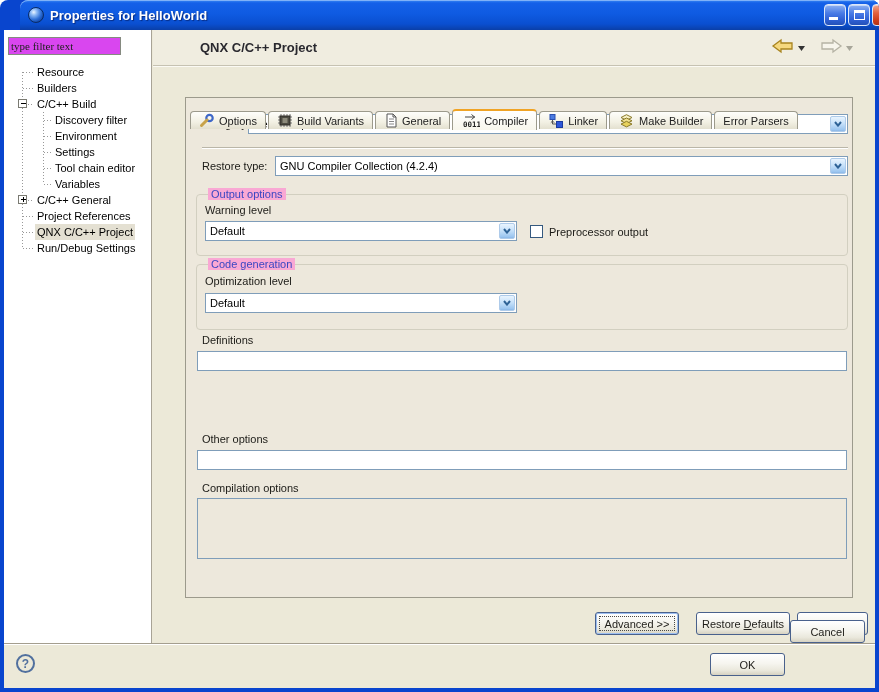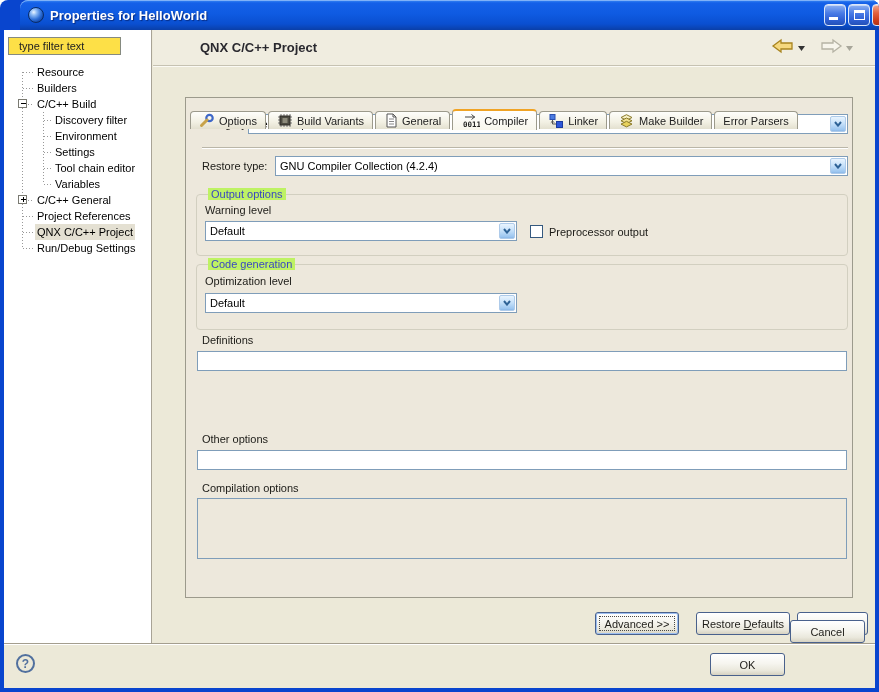--- a/index.html
+++ b/index.html
@@ -28,21 +28,21 @@
   .wbtn.close{background:linear-gradient(180deg,#F0A58E 0%,#E4613E 40%,#CE3E1C 75%,#B23214 100%);}
   .g-min{position:absolute;left:4px;bottom:5px;width:9px;height:3px;background:#fff;}
   .g-max{position:absolute;left:5px;top:5px;width:11px;height:10px;border:1px solid #fff;border-top:3px solid #fff;}
   .g-x1,.g-x2{position:absolute;left:5px;top:9px;width:12px;height:2px;background:#fff;border-radius:1px;}
   .g-x1{transform:rotate(45deg);} .g-x2{transform:rotate(-45deg);}
   
   .client{position:absolute;left:4px;top:30px;right:4px;bottom:4px;background:#ECE9D8;}
   
   .sidebar{position:absolute;left:0;top:0;width:148px;height:614px;background:#fff;border-right:1px solid #A8A396;}
   .filter{position:absolute;left:4px;top:7px;width:113px;height:18px;border:1px solid #858A80;
-    font-family:Liberation Sans, sans-serif;font-size:11px;padding:1px 10px;color:#222;background:#fde047;}
+    font-family:Liberation Serif, serif;font-size:11px;padding:1px 2px;color:#222;background:#d946ef;}
   .tree{position:absolute;left:0;top:34px;right:1px;}
   .trow{position:relative;height:16px;line-height:16px;white-space:nowrap;}
   .tlabel{display:inline-block;padding:0 2px;color:#000;}
   .lvl1 .tlabel{margin-left:31px;} .lvl2 .tlabel{margin-left:49px;}
   .trow.selected .tlabel{background:#E4E0D2;}
   .dot-h{position:absolute;top:8px;height:1px;background-image:repeating-linear-gradient(90deg,#999 0 1px,transparent 1px 3px);}
   .lvl1 .stub{left:19px;width:10px;} .lvl1.haspx .stub{left:24px;width:6px;} .lvl2 .stub{left:40px;width:8px;}
   .dot-v{position:absolute;width:1px;background-image:repeating-linear-gradient(180deg,#999 0 1px,transparent 1px 3px);}
   .vline1{left:18px;top:8px;height:176px;} .vline2{left:39px;top:48px;height:72px;}
   .exp{position:absolute;left:14px;top:3px;width:9px;height:9px;border:1px solid #7A7A72;background:#fff;}
@@ -66,21 +66,21 @@
   .flabel{position:absolute;color:#1c1b17;}
   .sep{position:absolute;height:0;border-top:1px solid #BAB6A8;box-shadow:0 1px 0 #FFF;}
   
   .combo{position:absolute;height:20px;background:#fff;border:1px solid #7F9DB9;}
   .combo .txt{position:absolute;left:4px;top:3px;right:20px;white-space:nowrap;overflow:hidden;color:#000;}
   .combo .cbtn{position:absolute;top:1px;right:1px;bottom:1px;width:16px;border:1px solid #AECBEA;border-radius:2px;
     background:linear-gradient(180deg,#E9F4FE 0%,#C8E2FA 45%,#9CC6F0 90%,#8AB6E6 100%);
     display:flex;align-items:center;justify-content:center;}
   
   .group{position:absolute;border:1px solid #D2CFC0;border-radius:4px;}
-  .gtitle{position:absolute;top:-7px;left:11px;background:#bef264;padding:0 3px;color:#3A47C2;}
+  .gtitle{position:absolute;top:-7px;left:11px;background:#f9a8d4;padding:0 3px;color:#3A47C2;}
   
   .txtfield{position:absolute;height:20px;border:1px solid #7F9DB9;background:#fff;font-family:inherit;font-size:11px;padding:2px 4px;}
   .txtarea{position:absolute;border:1px solid #7F9DB9;background:#EDE8DC;resize:none;font-family:inherit;font-size:11px;}
   .checkbox{position:absolute;width:13px;height:13px;background:#fff;border:1px solid #35597F;}
   
   .xp-btn{position:absolute;border:1px solid #49618C;border-radius:3px;color:#1E1D19;
     background:linear-gradient(180deg,#FFFFFF 0%,#F6F5EF 45%,#EAE8DC 78%,#D6D2C2 100%);
     display:flex;align-items:center;justify-content:center;font-size:11px;cursor:default;}
   .xp-btn.focused{box-shadow:inset 0 0 0 1px #9CBEF0;}
   .xp-btn.focused::after{content:"";position:absolute;left:3px;right:3px;top:3px;bottom:3px;border:1px dotted #4A4A46;}

